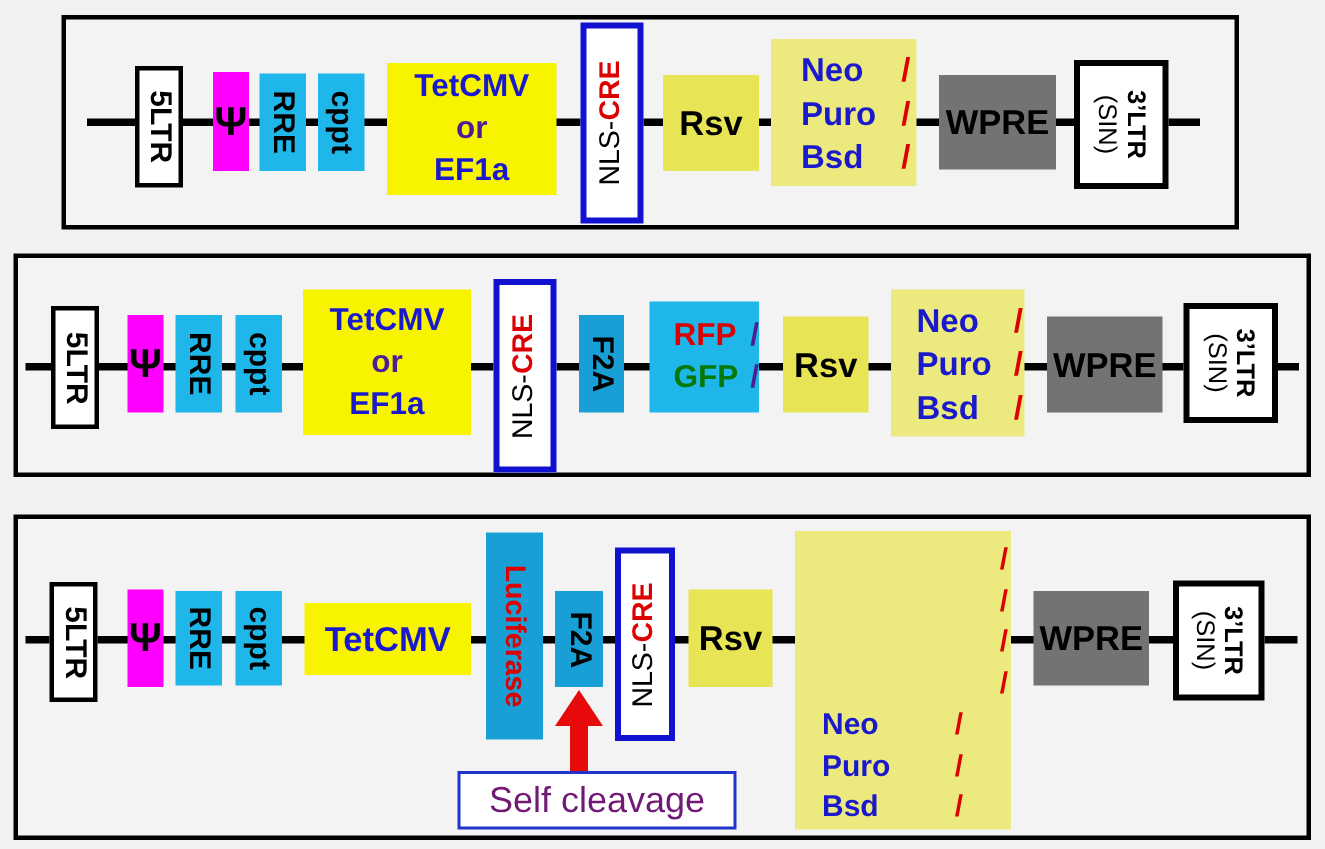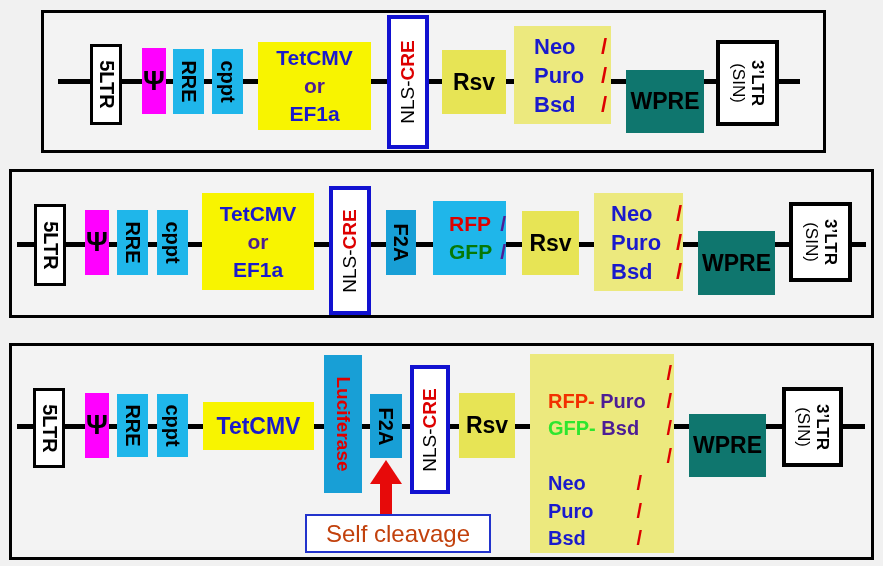--- a/index.html
+++ b/index.html
@@ -10,37 +10,37 @@
   .eb{position:absolute;display:flex;align-items:center;justify-content:center;box-sizing:border-box;font-weight:bold;color:#000;}
   .vr{transform:rotate(90deg);white-space:nowrap;flex-shrink:0;}
   .vrUp{transform:rotate(-90deg);white-space:nowrap;flex-shrink:0;}
   .vrb{transform:rotate(90deg);text-align:center;line-height:19px;font-size:17px;flex-shrink:0;}
   .magenta{background:#ff00ff;}
   .cyan{background:#1fb6ea;}
   .cyan2{background:#189fd6;}
   .yellow{background:#f8f400;}
   .khaki{background:#e7e455;}
   .khaki2{background:#ece97e;}
-  .pcyan{background:#0f766e;margin-top:20px;}
+  .pcyan{background:#737373;}
   .white3{background:#fff;border:3px solid #000;}
   .white4{background:#fff;border:4px solid #000;}
   .bluebox{background:#fff;border:4px solid #1111d0;}
   .blue{color:#1a1acc;}
   .red{color:#dd0000;}
   .orared{color:#f23000;}
   .dgreen{color:#067806;}
   .bgreen{color:#2ee62e;}
   .black{color:#4c1d95;}
   .selbox{flex-direction:column;justify-content:center;font-size:22px;line-height:29px;}
   .selline{display:flex;width:100%;box-sizing:border-box;padding:0 12px;margin-left:16px;}
   .selline .slash{margin-left:auto;}
   .sel3{flex-direction:column;justify-content:flex-start;font-size:20px;line-height:27.5px;padding-top:6px;}
   .sel3 .selline{padding:0 10px;}
   .promoter{flex-direction:column;font-size:21px;line-height:28px;}
-  .annot{position:absolute;background:#fff;border:2px solid #2233cc;box-sizing:border-box;display:flex;align-items:center;justify-content:center;font-size:24px;color:#c2410c;}
+  .annot{position:absolute;background:#fff;border:2px solid #2233cc;box-sizing:border-box;display:flex;align-items:center;justify-content:center;font-size:24px;color:#701a75;}
   .arrow-shaft{position:absolute;background:#e70a0a;}
   .arrow-head{position:absolute;width:0;height:0;border-left:16px solid transparent;border-right:16px solid transparent;border-bottom:24px solid #e70a0a;}
 </style>
 </head>
 <body>
 
 <div id="page">
 
   <div class="row" style="left:41px;top:10px;width:785px;height:143px;"></div>
   <div class="hline" style="left:58px;top:79px;width:742px;"></div>
@@ -183,25 +183,23 @@
     <span class="vrUp"><span style="font-weight:normal;">NLS-</span><span class="red">CRE</span></span>
   </div>
   <div class="eb khaki" style="left:459px;top:393px;width:56px;height:65px;font-size:23px;">
     <span>Rsv</span>
   </div>
   <div class="eb khaki2 sel3" style="left:530px;top:354px;width:144px;height:199px;">
     <div class="selline">
         <span class="slash red">/</span>
       </div>
     <div class="selline">
-        <span><span class="orared">RFP-</span>&nbsp;<span class="black">Puro</span></span>
-        <span class="slash red">/</span>
-      </div>
-    <div class="selline">
-        <span><span class="bgreen">GFP-</span>&nbsp;<span class="black">Bsd</span></span>
+        <span class="slash red">/</span>
+      </div>
+    <div class="selline">
         <span class="slash red">/</span>
       </div>
     <div class="selline">
         <span class="slash red">/</span>
       </div>
     <div class="selline" style="padding-right:40px;">
         <span class="blue">Neo</span>
         <span class="slash red">/</span>
       </div>
     <div class="selline" style="padding-right:40px;">

